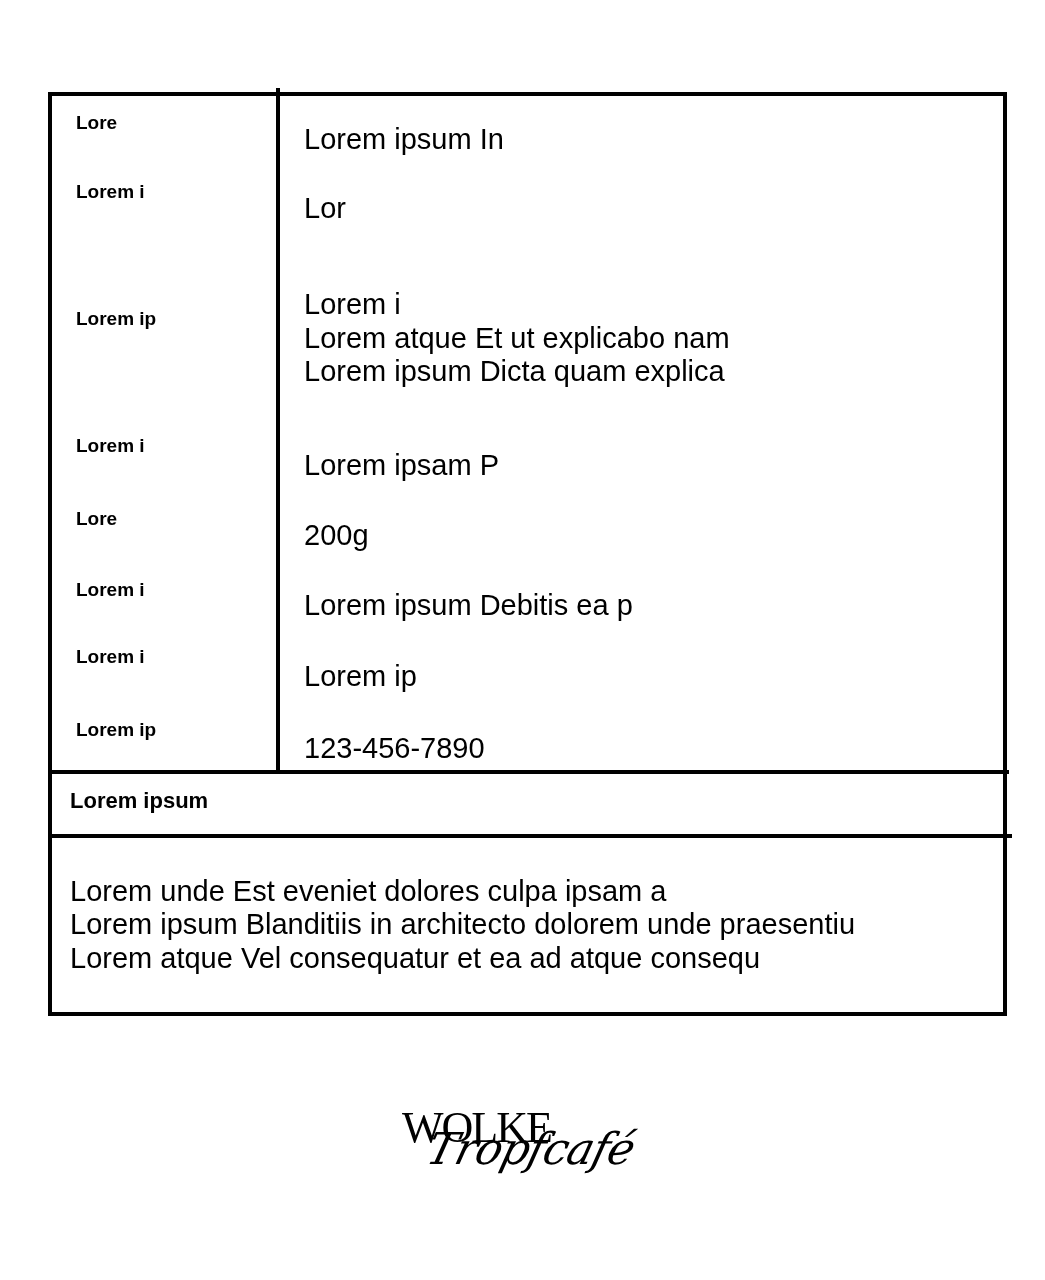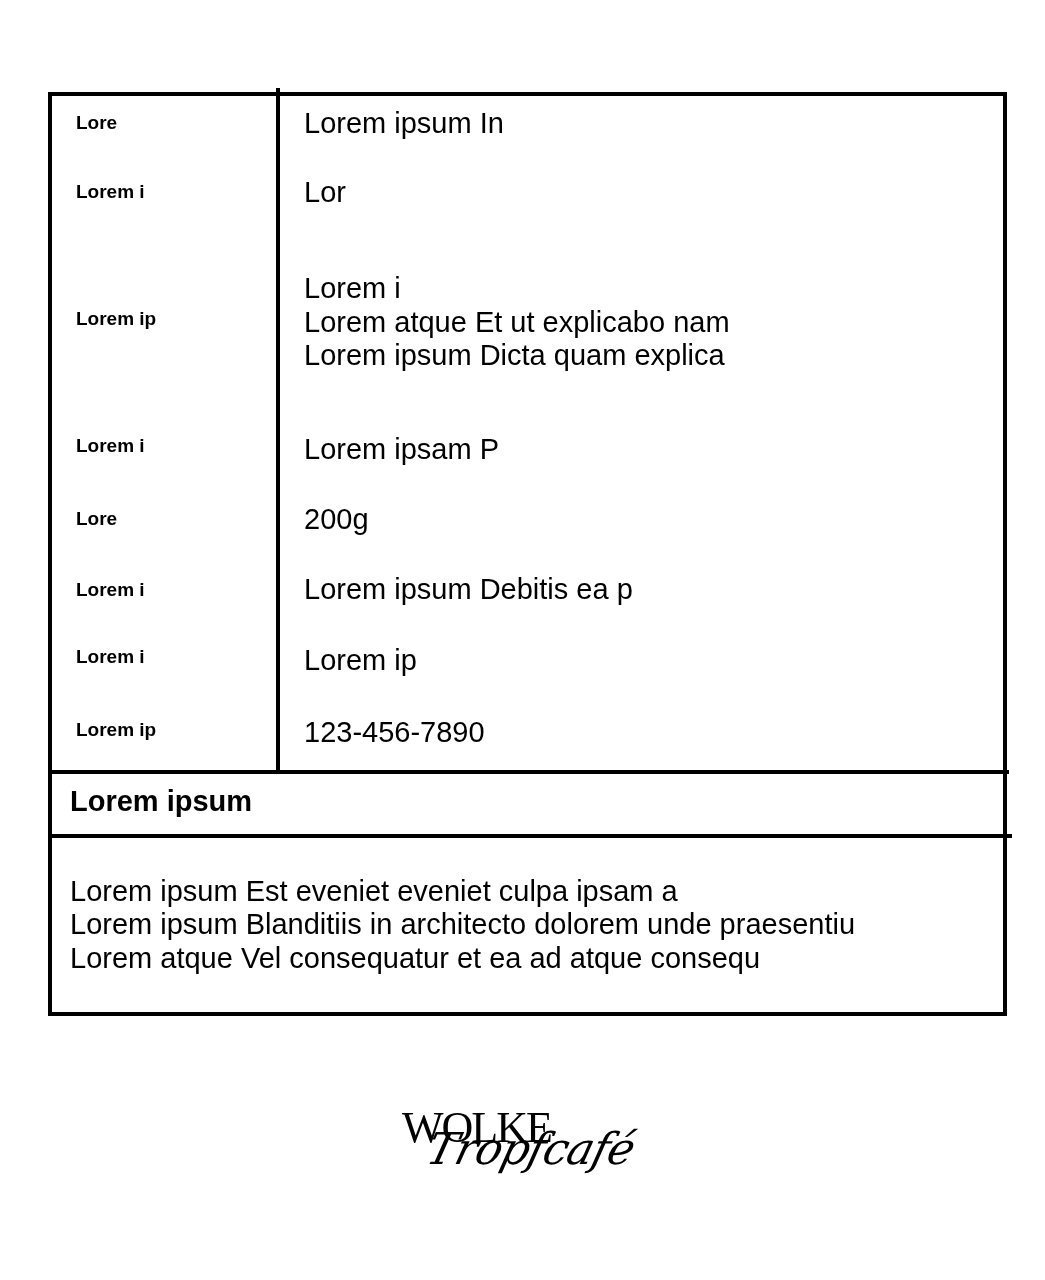--- a/index.html
+++ b/index.html
@@ -3,22 +3,22 @@
   <meta charset="utf-8">
   <style>
     html, body { margin: 0; padding: 0; background: #ffffff; }
     body { width: 1045px; height: 1280px; position: relative; overflow: hidden;
            font-family: "Liberation Sans", "DejaVu Sans", sans-serif; color: #000; }
     .frame { position: absolute; left: 48px; top: 92px; width: 959px; height: 924px;
              box-sizing: border-box; border: 4px solid #000; }
     .vdiv { position: absolute; left: 276px; top: 88px; width: 4px; height: 684px; background: #000; }
     .hline { position: absolute; height: 4px; background: #000; left: 48px; }
     .label { position: absolute; left: 76px; font-weight: bold; font-size: 19px; line-height: 34px; white-space: nowrap; }
-    .value { position: absolute; left: 304px; font-size: 29px; line-height: 34px; white-space: nowrap; }
-    .section-title { position: absolute; left: 70px; top: 784px; font-weight: bold; font-size: 29px; line-height: 34px; }
+    .value { position: absolute; left: 304px; font-size: 29px; line-height: 34px; white-space: nowrap; margin-top: 16px; }
+    .section-title { position: absolute; left: 70px; top: 784px; font-weight: bold; font-size: 22px; line-height: 34px; }
     .desc { position: absolute; left: 70px; top: 874px; font-size: 29px; line-height: 34px; white-space: nowrap; }
     .logo { position: absolute; left: 400px; top: 1098px; width: 250px; height: 100px; }
     .logo .main { position: absolute; left: 2px; top: 0; font-family: "Liberation Serif", "DejaVu Serif", serif;
                   font-size: 44px; letter-spacing: -2px; line-height: 60px; }
     .logo .script { position: absolute; left: 28px; top: 26px; font-family: "DejaVu Serif", serif; font-style: italic;
                     font-size: 44px; line-height: 50px; transform: skewX(-14deg); letter-spacing: -1px; }
   </style>
 </head>
 <body>
 
@@ -47,20 +47,20 @@
 <div class="label" style="top:573px">Lorem i</div>
 <div class="value" style="top:572px">Lorem ipsum Debitis ea p</div>
 
 <div class="label" style="top:640px">Lorem i</div>
 <div class="value" style="top:643px">Lorem ip</div>
 
 <div class="label" style="top:713px">Lorem ip</div>
 <div class="value" style="top:715px">123-456-7890</div>
 
 <div class="section-title">Lorem ipsum</div>
-<div class="desc" style="top:874px">Lorem ipsum Est eveniet eveniet culpa ipsam a</div>
+<div class="desc" style="top:874px">Lorem unde Est eveniet dolores culpa ipsam a</div>
 <div class="desc" style="top:907px">Lorem ipsum Blanditiis in architecto dolorem unde praesentiu</div>
 <div class="desc" style="top:941px">Lorem atque Vel consequatur et ea ad atque consequ</div>
 
 <div class="logo">
   <span class="main">WOLKE</span>
   <span class="script">Tropfcafé</span>
 </div>
 
 </body></html>

